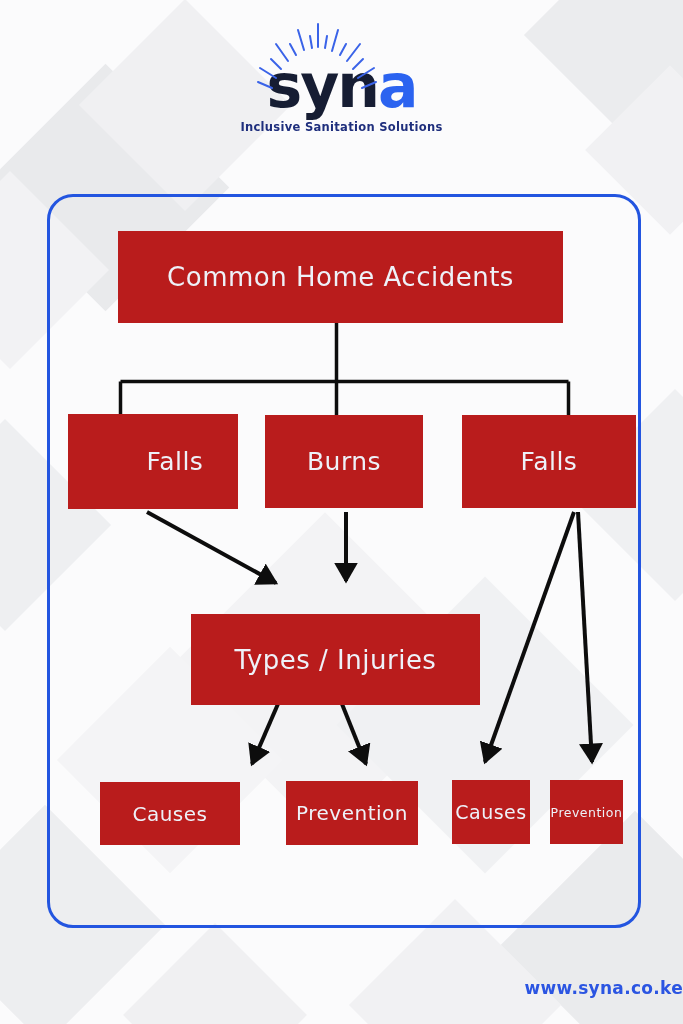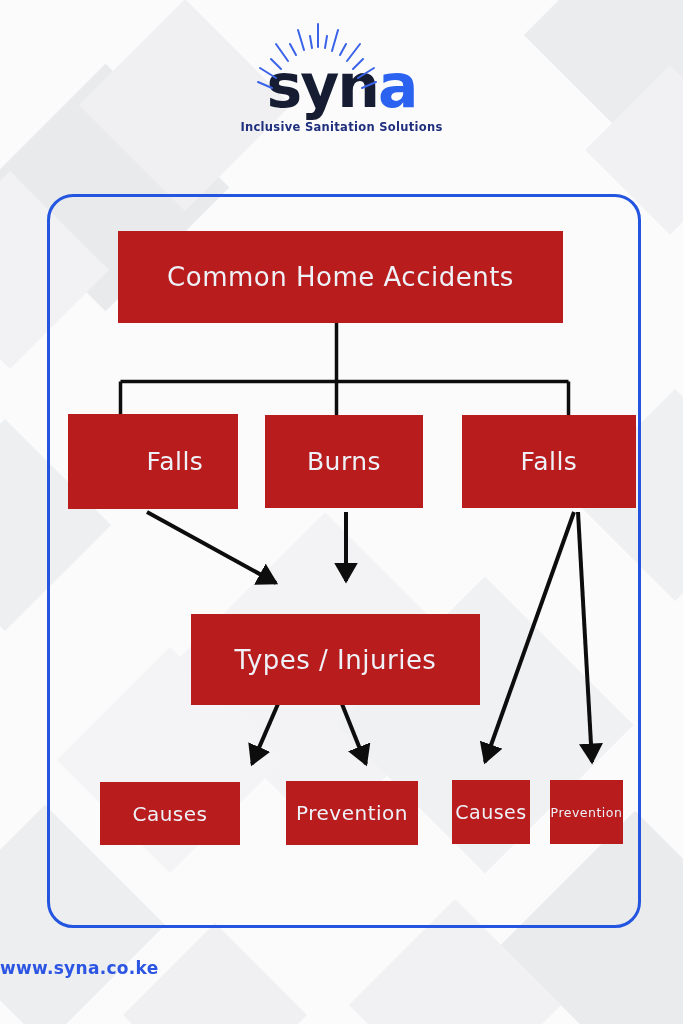--- a/index.html
+++ b/index.html
@@ -77,22 +77,22 @@
   .n-burns       { left:265px; top:415px; width:158px; height:93px; font-size:25px; }
   .n-slips       { left:462px; top:415px; width:174px; height:93px; font-size:25px; }
   .n-types       { left:191px; top:614px; width:289px; height:91px; font-size:26px; }
   .n-causes1     { left:100px; top:782px; width:140px; height:63px; font-size:20px; }
   .n-prevention1 { left:286px; top:781px; width:132px; height:64px; font-size:20px; }
   .n-causes2     { left:452px; top:780px; width:78px;  height:64px; font-size:19px; }
   .n-prevention2 { left:550px; top:780px; width:73px;  height:64px; font-size:12.5px; }
 
   
   .footer {
-    position:absolute; left:0; top:948px; width:683px; height:40px;
-    display:flex; align-items:center; justify-content:flex-start;
+    position:absolute; left:0; top:968px; width:683px; height:40px;
+    display:flex; align-items:center; justify-content:flex-end;
     z-index:5;
   }
   .footer a {
     font-size:17px; font-weight:bold; color:#2b55e2;
     text-decoration:none; letter-spacing:0.3px;
   }
 </style>
 </head>
 <body>
 

